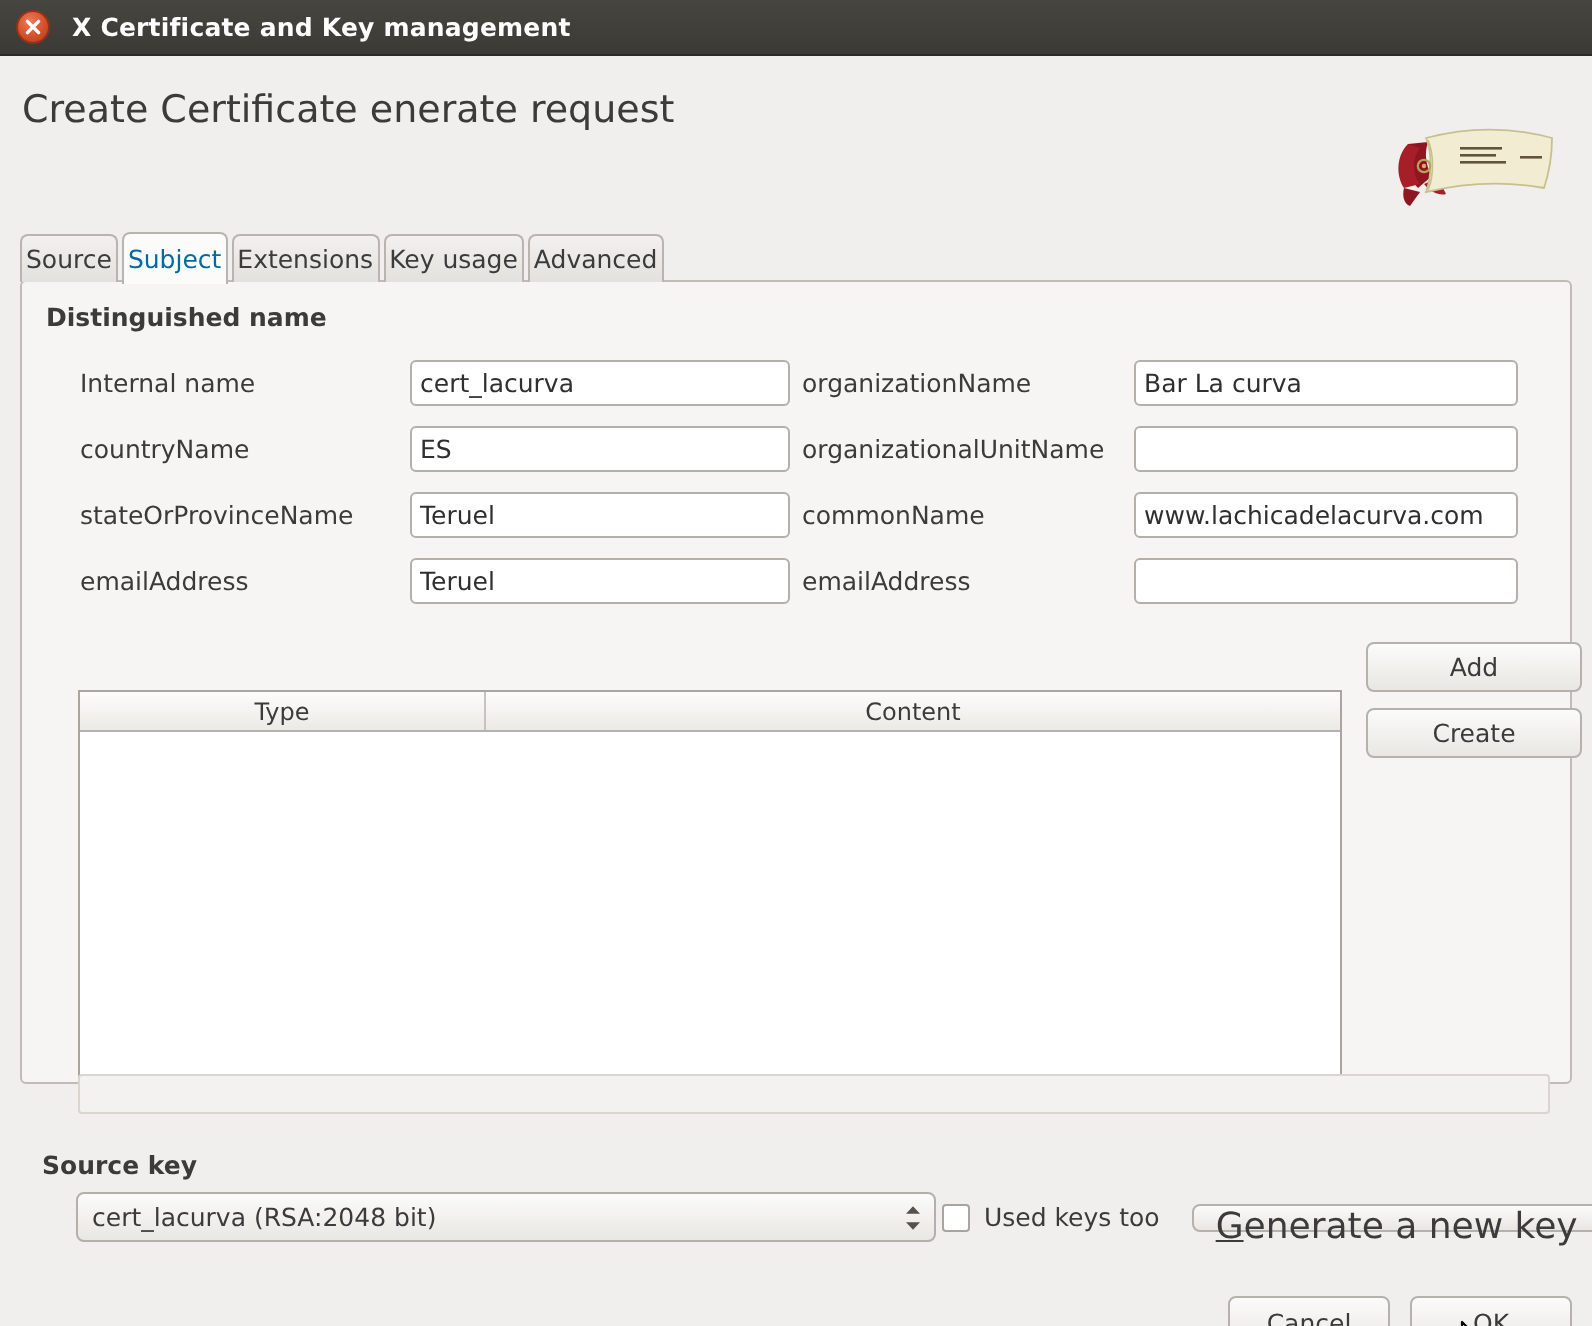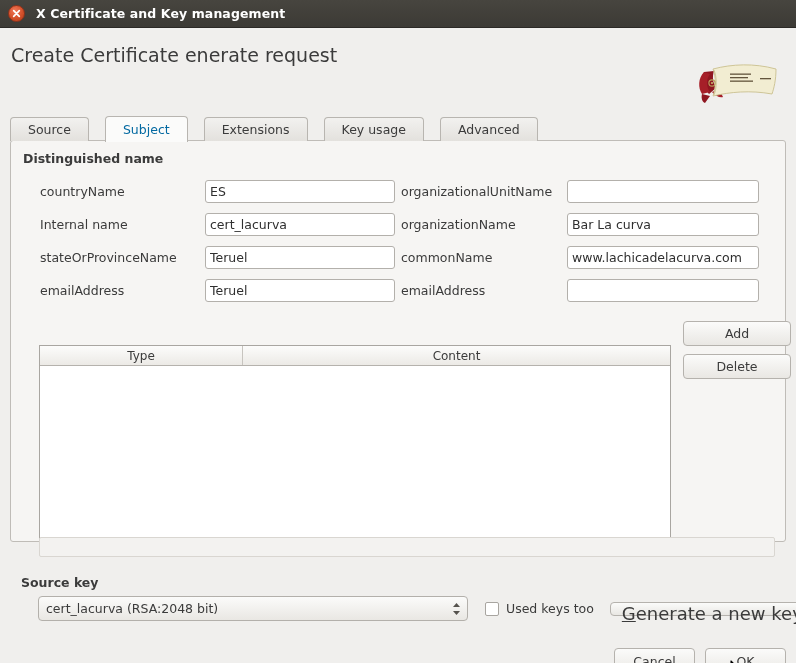--- a/index.html
+++ b/index.html
@@ -65,30 +65,30 @@
   .tabbar {
     position: absolute;
     left: 10px; top: 88px;
     height: 25px;
     display: flex;
     align-items: flex-end;
     z-index: 3;
   }
   .tab {
     height: 24px;
-    padding: 0 17px;
+    padding: 0 2px;
     display: flex; align-items: center;
     font-size: 12.5px;
     color: #3b3b3b;
     background: linear-gradient(to bottom, #f2f1ef 0%, #e3e1dd 100%);
     border: 1px solid #b8b5b0;
     border-bottom: none;
     border-top-left-radius: 4px;
     border-top-right-radius: 4px;
-    margin-right: 16px;
+    margin-right: 2px;
     cursor: pointer;
     white-space: nowrap;
   }
   .tab.active {
     background: #fbfbfa;
     height: 26px;
     border-color: #b8b5b0;
     color: #0369a1;
     position: relative;
     z-index: 4;
@@ -227,21 +227,21 @@
     white-space: nowrap;
     overflow: hidden;
   }
   .spinner {
     position: absolute; right: 6px; top: 50%;
     transform: translateY(-50%);
     display: flex; flex-direction: column; gap: 3px;
   }
   .chk-wrap {
     display: flex; align-items: center;
-    margin-left: 17px;
+    margin-left: 3px;
     cursor: pointer;
   }
   .chk {
     width: 14px; height: 14px;
     border: 1px solid #a8a5a0;
     background: #ffffff;
     border-radius: 2px;
   }
   .chk-label {
     font-size: 12.5px;
@@ -341,31 +341,31 @@
       </div>
   </div>
 
   <div class="tab-panel">
 
     <div class="group-label">Distinguished name</div>
 
     <div class="dn-grid">
 
       <div class="dn-row">
+        <div class="dn-label left">Internal name</div>
+        <input class="txt w1" type="text" value="cert_lacurva" style="">
+        <div class="dn-label right">organizationName</div>
+        <input class="txt w2" type="text" value="Bar La curva" style="">
+      </div>
+
+      <div class="dn-row">
         <div class="dn-label left">countryName</div>
         <input class="txt w1" type="text" value="ES" style="">
         <div class="dn-label right">organizationalUnitName</div>
         <input class="txt w2" type="text" value="" style="">
-      </div>
-
-      <div class="dn-row">
-        <div class="dn-label left">Internal name</div>
-        <input class="txt w1" type="text" value="cert_lacurva" style="">
-        <div class="dn-label right">organizationName</div>
-        <input class="txt w2" type="text" value="Bar La curva" style="">
       </div>
 
       <div class="dn-row">
         <div class="dn-label left">stateOrProvinceName</div>
         <input class="txt w1" type="text" value="Teruel" style="">
         <div class="dn-label right">commonName</div>
         <input class="txt w2" type="text" value="www.lachicadelacurva.com" style="">
       </div>
 
       <div class="dn-row">
@@ -380,21 +380,21 @@
     <div class="table-wrap">
       <div class="thead">
         <div class="th type">Type</div>
         <div class="th content">Content</div>
       </div>
       <div class="tbody"></div>
     </div>
 
     <div class="side-btns">
       <button class="btn">Add</button>
-      <button class="btn">Delete</button>
+      <button class="btn">Create</button>
     </div>
 
     <div class="bottom-bar"></div>
   </div>
 
   <div class="pk-label">Source key</div>
 
   <div class="pk-row">
     <div class="combo">
       <span>cert_lacurva (RSA:2048 bit)</span>

